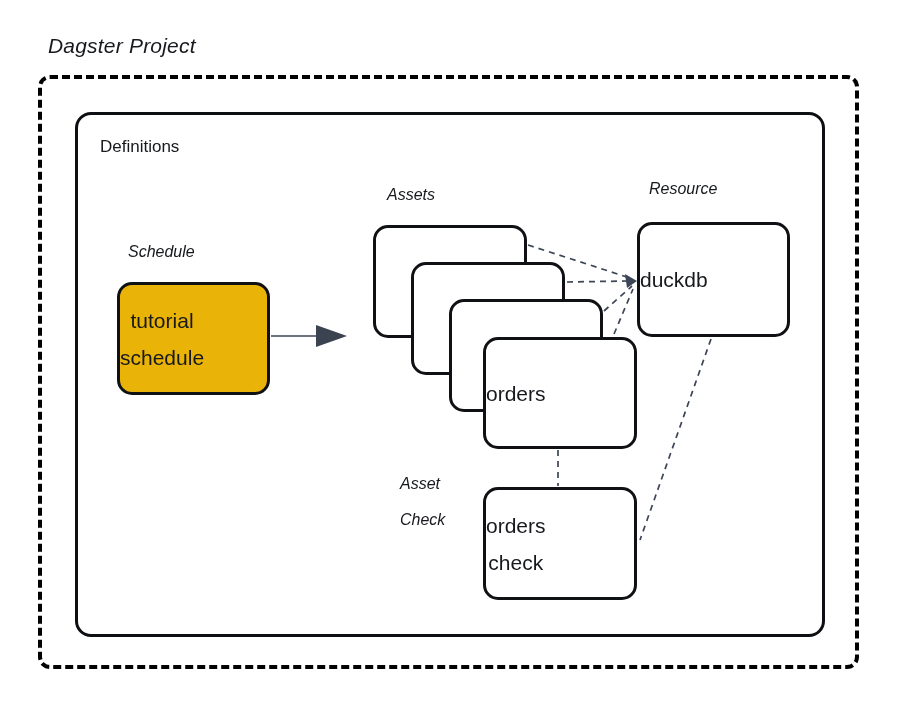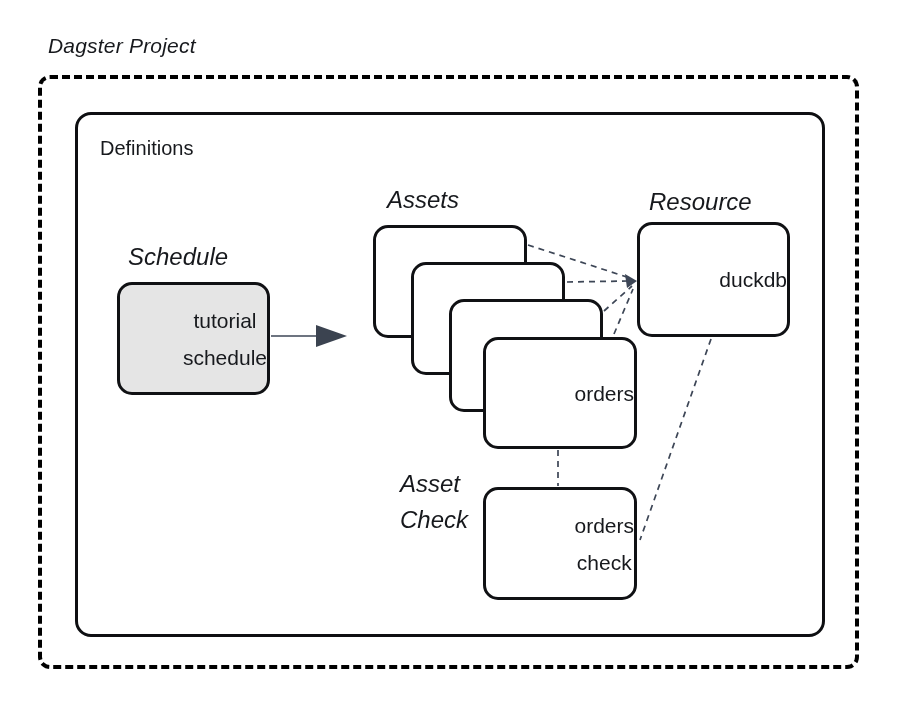--- a/index.html
+++ b/index.html
@@ -44,53 +44,53 @@
     height: 525px;
     border: 3px solid #0e0f12;
     border-radius: 16px;
     box-sizing: border-box;
     background: #ffffff;
   }
 
   .definitions-label {
     left: 100px;
     top: 137px;
-    font-size: 20px;
+    font-size: 17px;
   }
 
   .section-label {
-    font-size: 24px;
+    font-size: 16px;
     font-style: italic;
     font-weight: 500;
     white-space: nowrap;
   }
   .schedule-label   { left: 128px; top: 243px; }
   .assets-label     { left: 387px; top: 186px; }
-  .resource-label   { left: 649px; top: 188px; }
+  .resource-label   { left: 649px; top: 180px; }
   .asset-check-label{ left: 400px; top: 466px; line-height: 36px; }
 
   .node {
     border: 3.5px solid #101114;
     border-radius: 15px;
     background: #ffffff;
     box-sizing: border-box;
     display: flex;
     align-items: center;
-    justify-content: flex-end;
+    justify-content: flex-start;
     text-align: center;
     font-size: 21px;
     line-height: 37px;
   }
 
   .schedule-node {
     left: 117px;
     top: 282px;
     width: 153px;
     height: 113px;
-    background: #e5e5e5;
+    background: #eab308;
   }
 
   .asset-ghost-1 { left: 373px; top: 225px; width: 154px; height: 113px; }
   .asset-ghost-2 { left: 411px; top: 262px; width: 154px; height: 113px; }
   .asset-ghost-3 { left: 449px; top: 299px; width: 154px; height: 113px; }
   .asset-front   { left: 483px; top: 337px; width: 154px; height: 112px; }
 
   .resource-node { left: 637px; top: 222px; width: 153px; height: 115px; }
 
   .asset-check-node { left: 483px; top: 487px; width: 154px; height: 113px; }

